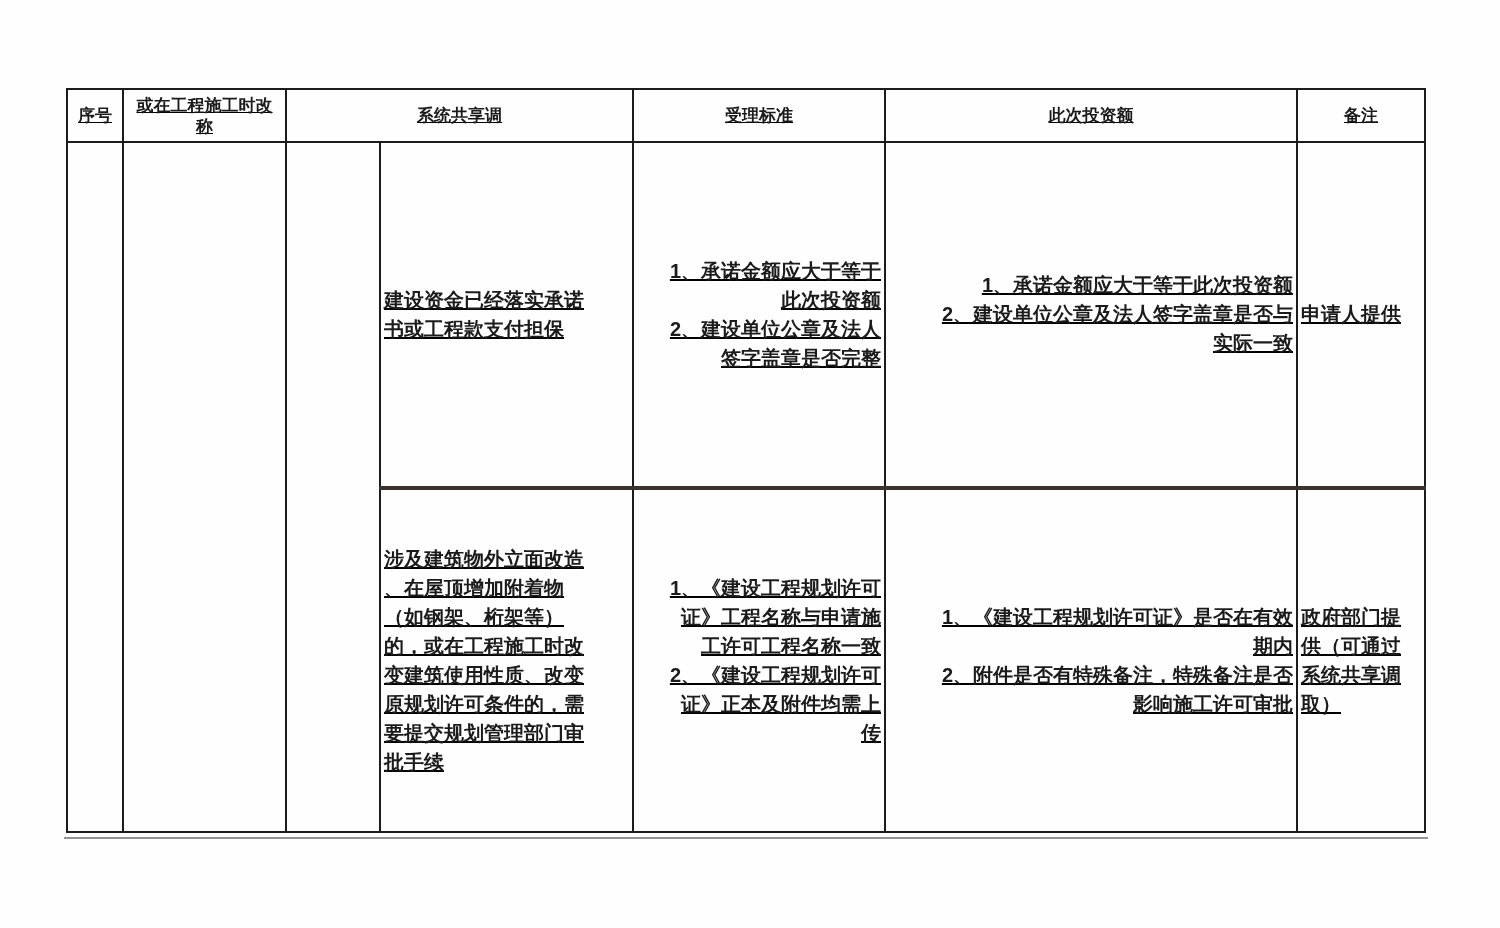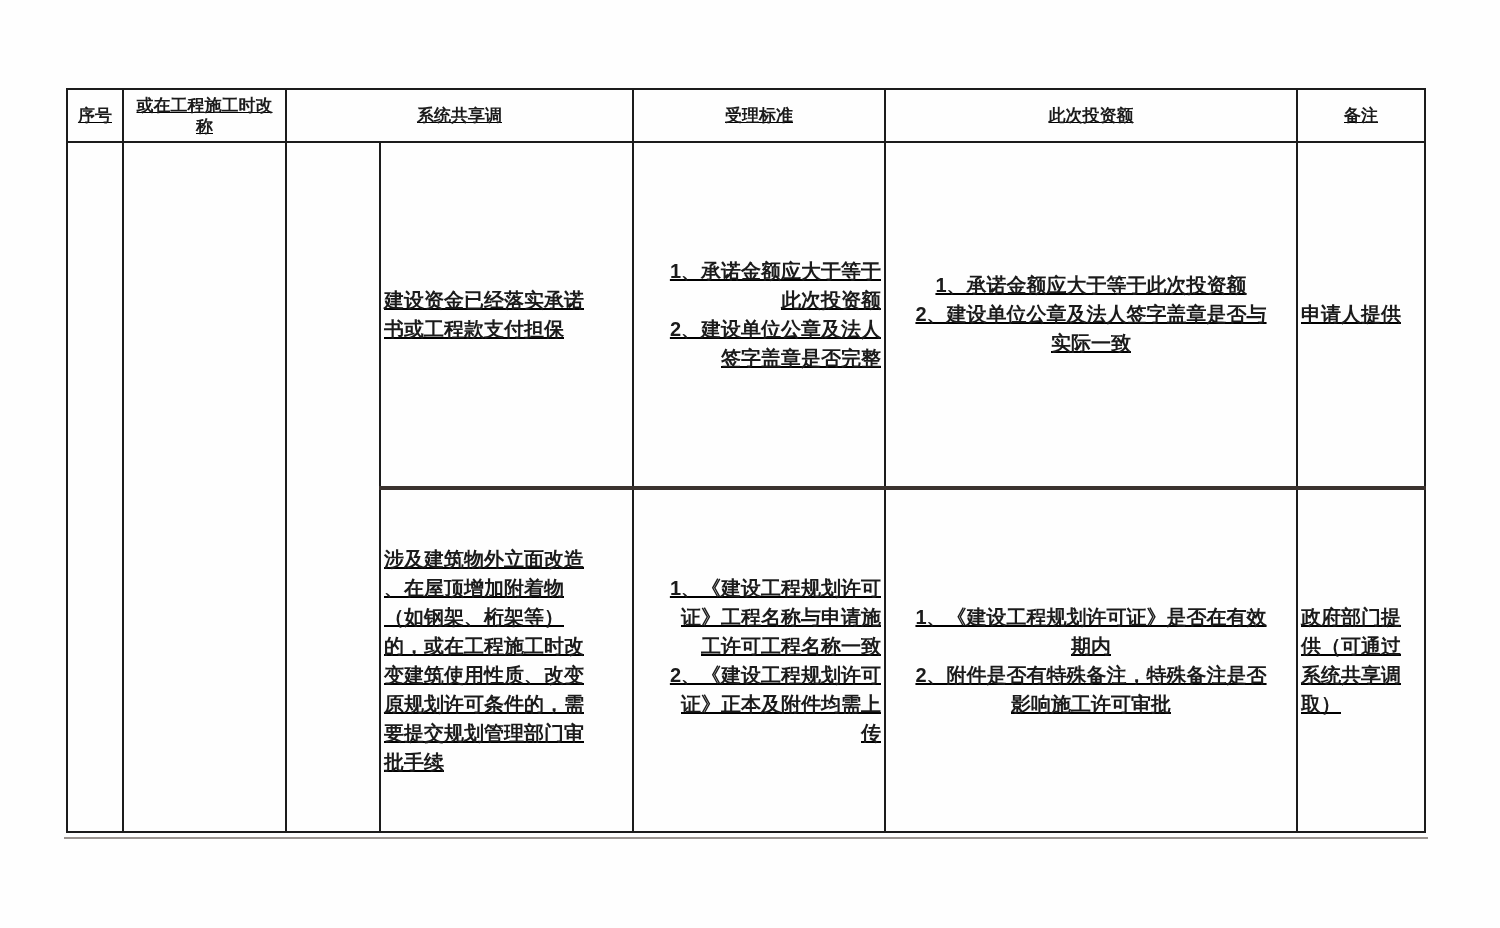--- a/index.html
+++ b/index.html
@@ -48,21 +48,21 @@
     padding: 0 2px;
   }
   table.doc-table td {
     font-size: 20px;
     font-weight: 700;
     line-height: 29px;
     padding: 0 3px;
   }
   td.cell-material { }
   td.cell-acceptance { text-align: right; padding-left: 5px; padding-right: 4px; }
-  td.cell-review { text-align: center; padding-left: 5px; padding-right: 6px; }
+  td.cell-review { text-align: right; padding-left: 5px; padding-right: 6px; }
   td.cell-remark { padding: 0 2px; }
 
   
   tr.data-row-1 td.divided {
     border-bottom: 4px solid #3a322e;
   }
 
   
   .bottom-artifact {
     position: absolute;

